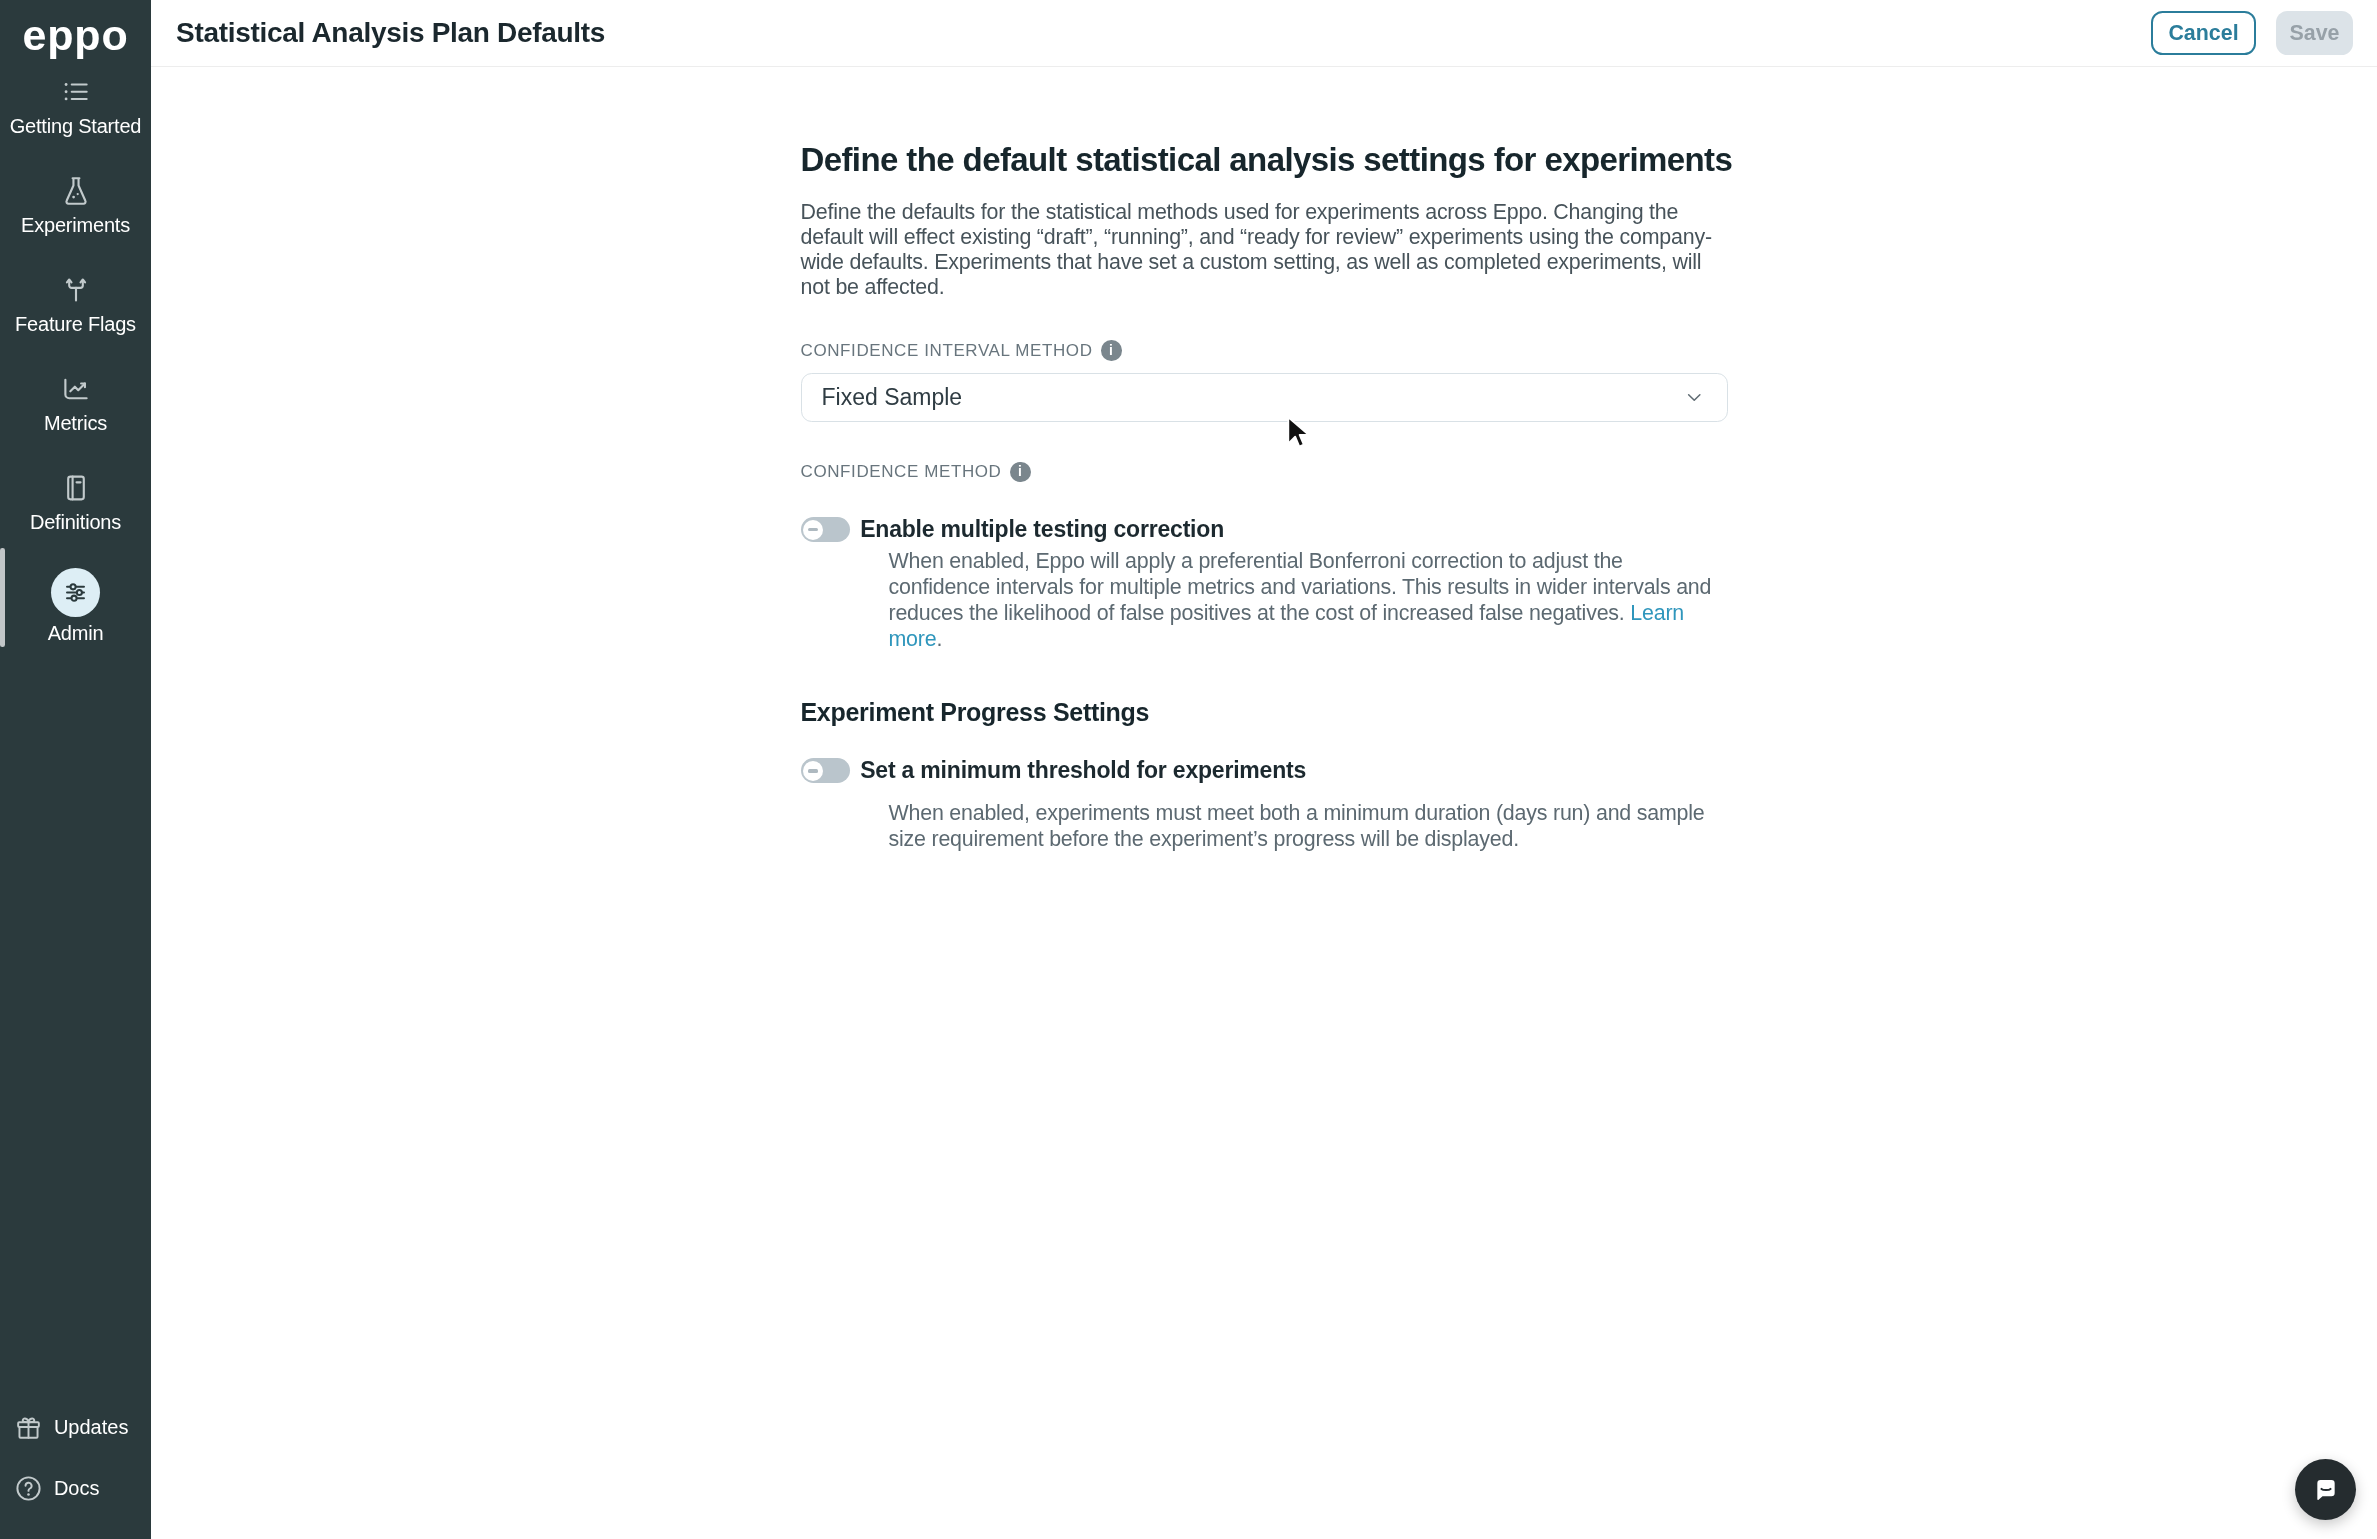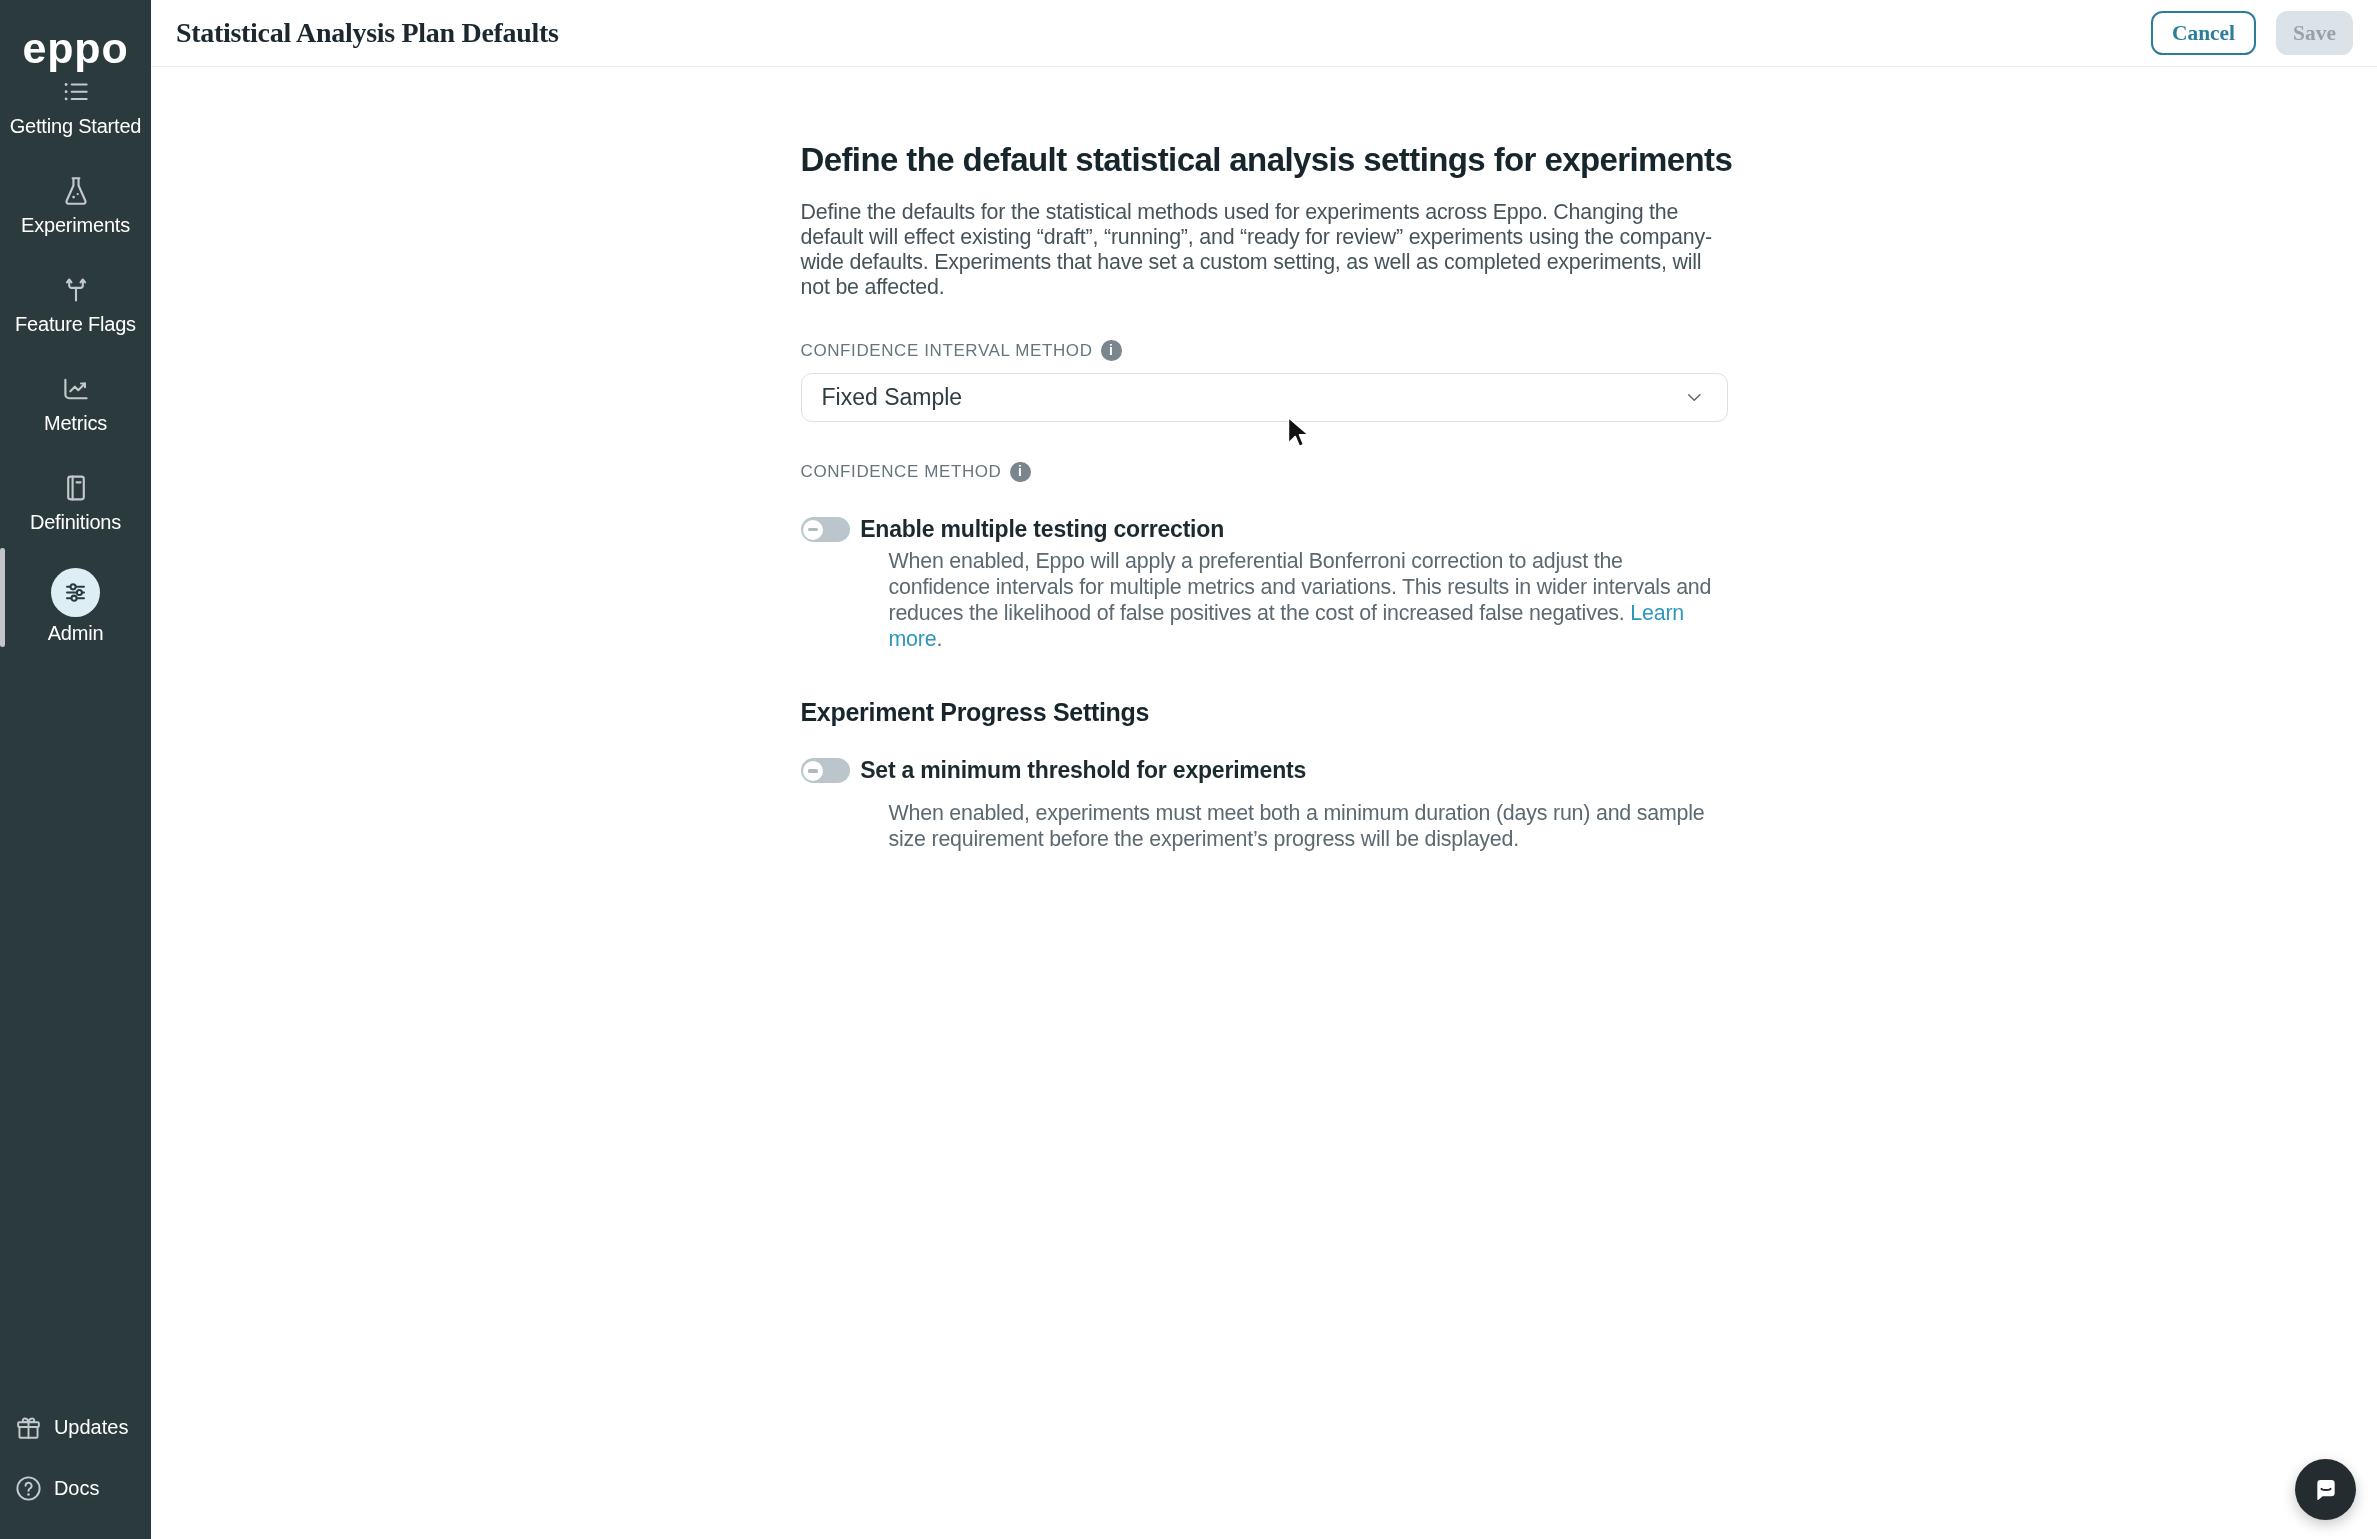--- a/index.html
+++ b/index.html
@@ -3,21 +3,21 @@
 <meta charset="utf-8">
 <style>
   * { box-sizing: border-box; margin: 0; padding: 0; }
   html, body { width: 2377px; height: 1539px; overflow: hidden; background: #fff;
     font-family: "Liberation Sans", sans-serif; }
   .app { position: relative; width: 2377px; height: 1539px; }
 
   
   .sidebar { position: absolute; left: 0; top: 0; width: 151px; height: 100%;
     background: var(--sidebar-bg, #2b3a3d); }
-  .logo { margin-top: 27px; text-align: center; color: #fff; font-size: 43px;
+  .logo { margin-top: 14px; text-align: center; color: #fff; font-size: 43px;
     font-weight: 600; letter-spacing: 0.8px; line-height: 1; }
   .nav { position: absolute; top: 73px; left: 0; right: 0; }
   .nav-item { height: 99px; display: flex; flex-direction: column; align-items: center; cursor: pointer; }
   .nav-icon { width: 37px; height: 37px; display: flex; align-items: center; justify-content: center;
     color: var(--sidebar-icon, #c2cacc); }
   .nav-icon svg { width: 34px; height: 34px; }
   .nav-label { margin-top: 5.4px; color: #fff; font-size: 20px; font-weight: 500; letter-spacing: -0.2px; }
   .nav-item.active .nav-icon { width: 49px; height: 49px; border-radius: 50%;
     background: var(--admin-active-bg, #ddeef5); color: var(--sidebar-bg, #2b3a3d); }
   .nav-item.active .nav-icon svg { width: 29px; height: 29px; }
@@ -28,21 +28,21 @@
     padding-left: 11.5px; cursor: pointer; }
   .foot-item.updates { top: 1409px; }
   .foot-item.docs { top: 1470px; }
   .foot-icon { width: 34px; height: 34px; display: flex; align-items: center; justify-content: center;
     color: var(--sidebar-icon, #c2cacc); }
   .foot-icon svg { width: 31px; height: 31px; }
   .foot-label { margin-left: 8.4px; color: #fff; font-size: 20px; font-weight: 500; }
 
   
   .topbar { position: absolute; left: 151px; top: 0; right: 0; height: 67px; background: #fff;
-    border-bottom: 1.5px solid #ededed; display: flex; align-items: center; font-family: Liberation Serif, serif; }
+    border-bottom: 1.5px solid #ededed; display: flex; align-items: center; }
   .page-title { margin-left: 25px; font-size: 28px; font-weight: 700;
     color: var(--header-text, #1b282e); letter-spacing: -0.3px; }
   .topbar-actions { margin-left: auto; margin-right: 24px; display: flex; gap: 20px; }
   .btn { height: 44px; border-radius: 11.5px; font-size: 21.4px; font-weight: 700;
     display: flex; align-items: center; justify-content: center; cursor: pointer;
     font-family: inherit; }
   .btn-cancel { width: 105px; background: #fff; border: 2.3px solid var(--teal, #2b7d9b);
     color: var(--teal, #2b7d9b); }
   .btn-save { width: 77px; border: none; background: var(--save-bg, #dce3e8);
     color: var(--save-text, #97a1a8); }

